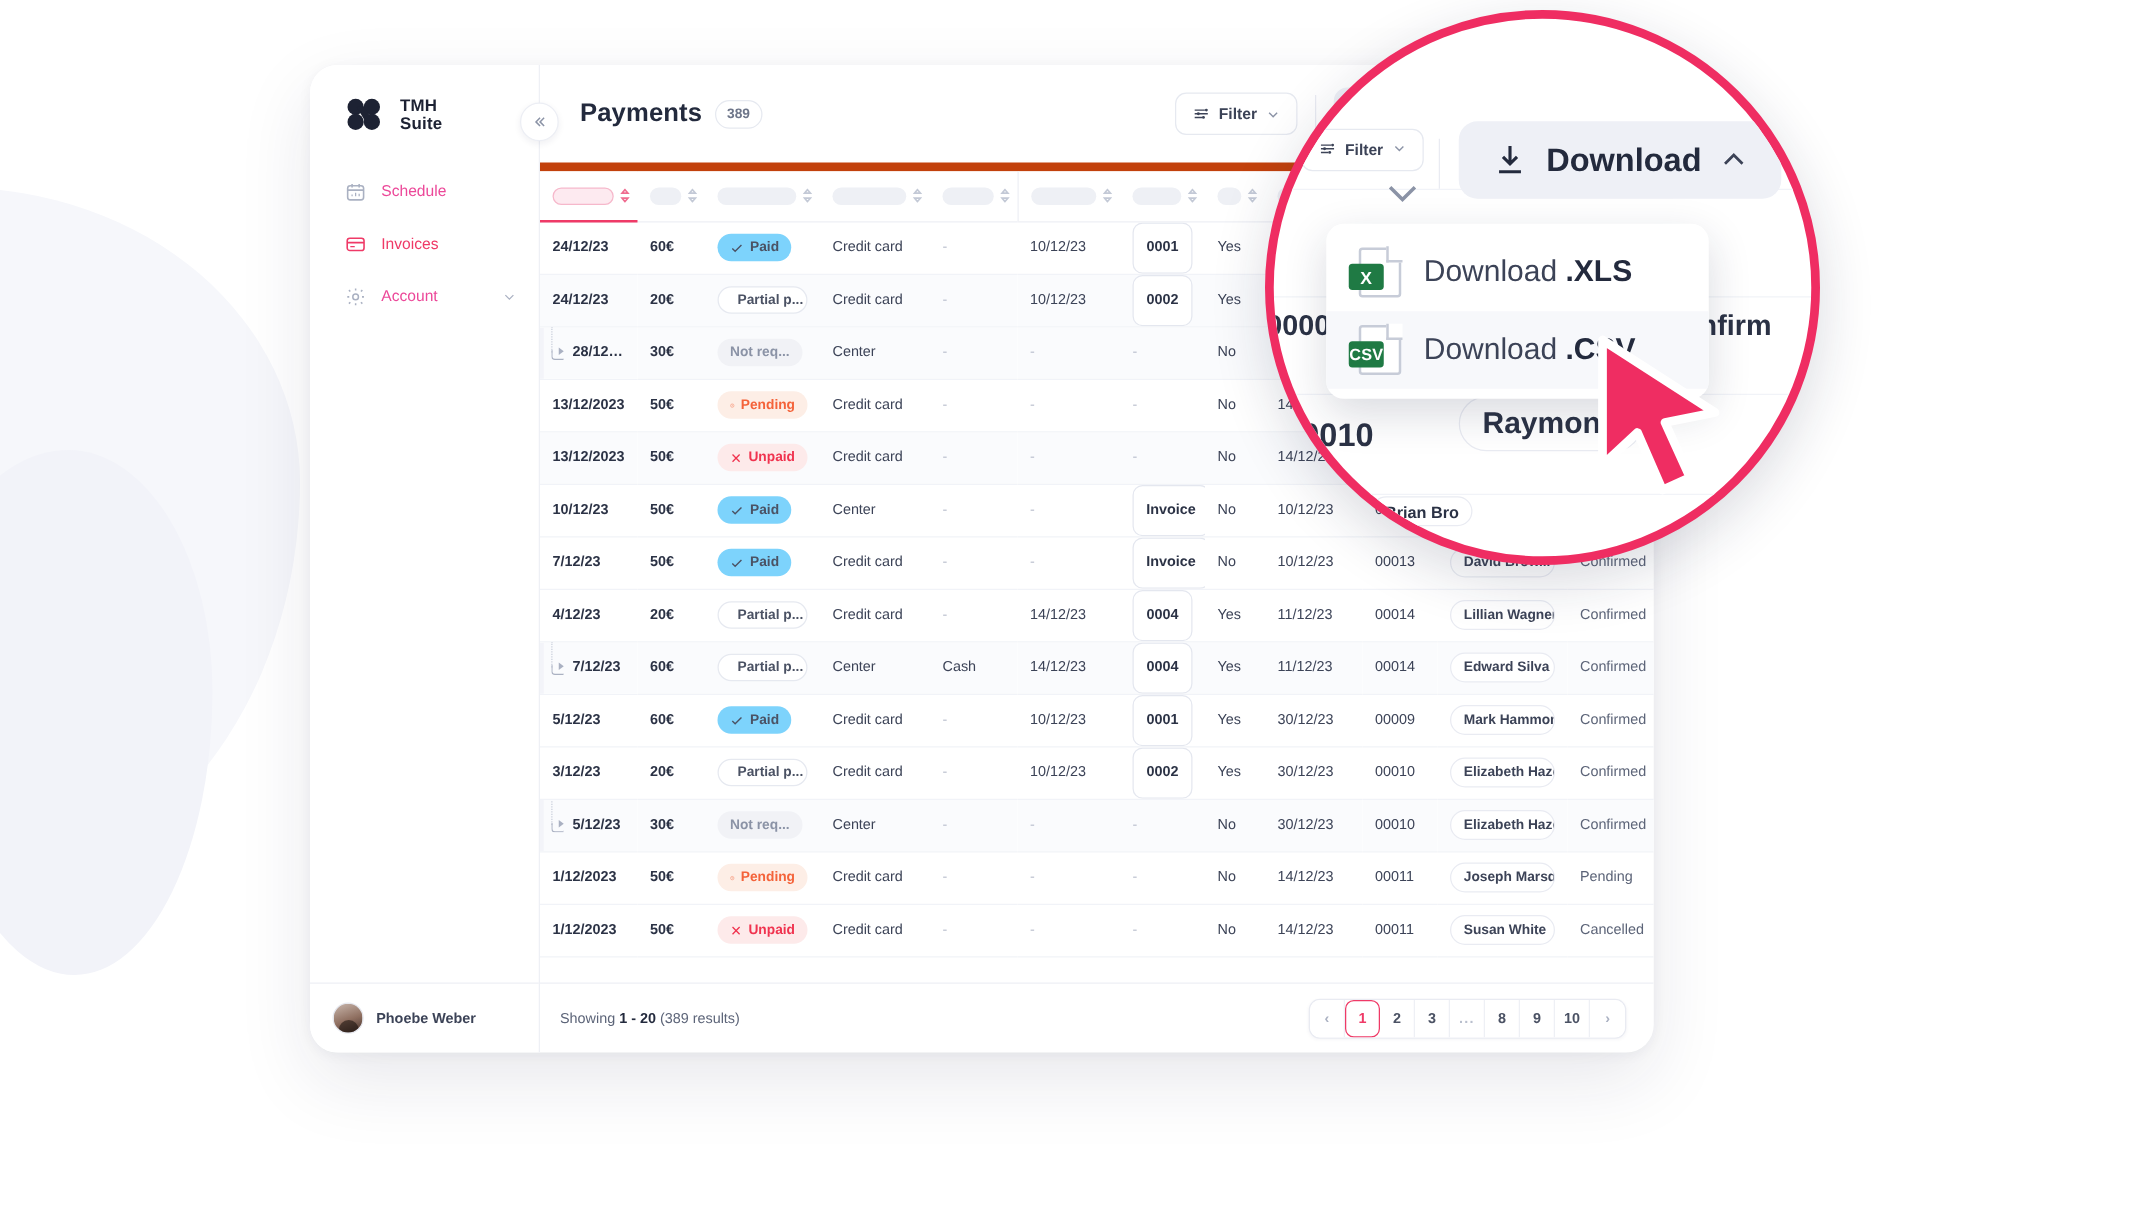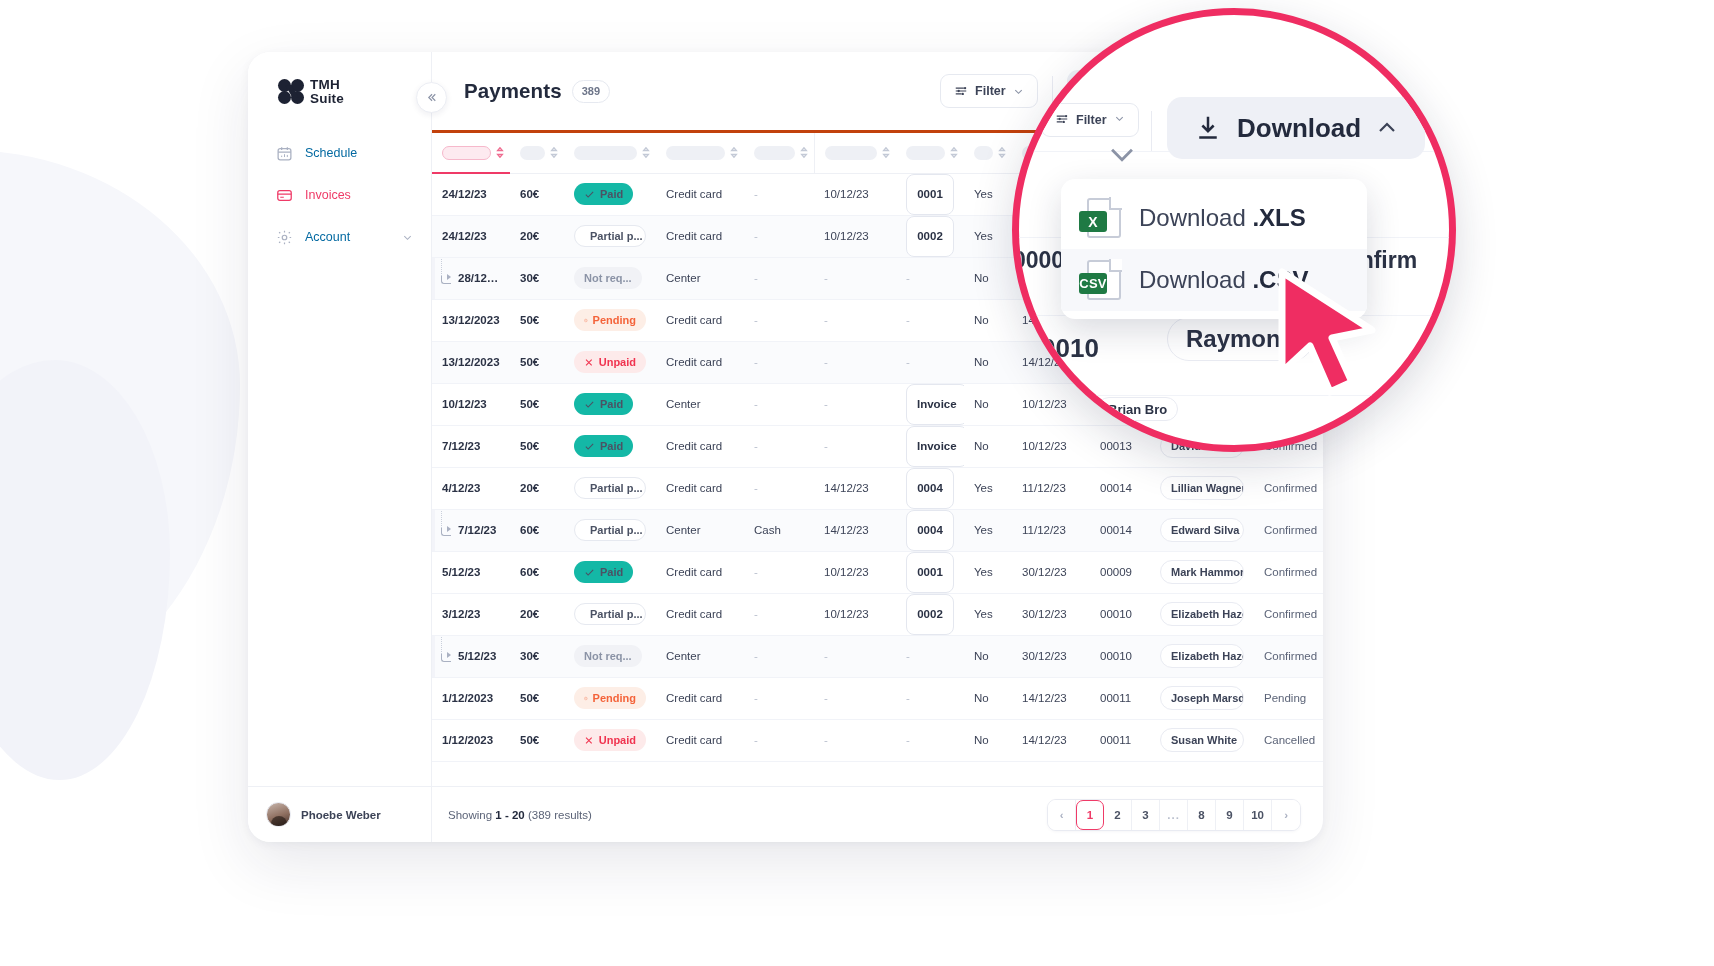--- a/index.html
+++ b/index.html
@@ -25,21 +25,21 @@
     box-shadow: 0 22px 60px rgba(26,32,64,.10), 0 2px 10px rgba(26,32,64,.05);
     display:flex; overflow:hidden;
   }
 
   
   #sidebar {
     width:184px; flex:0 0 184px; background:#ffffff;
     border-right:1px solid #eef0f5;
     display:flex; flex-direction:column;
   }
-  .logo-wrap { display:flex; align-items:center; gap:2px; padding:26px 0 0 30px; }
+  .logo-wrap { display:flex; align-items:center; gap:12px; padding:26px 0 0 30px; }
   .logo-mark { width:30px; height:26px; position:relative; flex:0 0 30px; }
   .logo-mark i {
     position:absolute; width:13px; height:13px; border-radius:50%;
     background:#1d2233; display:block;
   }
   .logo-mark i:nth-child(1){ left:0; top:0; }
   .logo-mark i:nth-child(2){ left:13px; top:0; }
   .logo-mark i:nth-child(3){ left:0; top:12px; }
   .logo-mark i:nth-child(4){ left:13px; top:12px; }
   .logo-mark .bridge{
@@ -48,21 +48,21 @@
     clip-path: polygon(0 0, 45% 0, 100% 100%, 55% 100%);
   }
   .logo-text { font-size:13.5px; line-height:14px; font-weight:700; color:#1d2233; letter-spacing:.2px;}
   .logo-text span { display:block; }
 
   #nav { margin-top:26px; }
   .nav-item {
     display:flex; align-items:center; gap:12px;
     height:42px; padding:0 18px 0 28px; cursor:pointer; position:relative;
   }
-  .nav-item .nav-label { font-size:12.5px; color:#0369a1; font-weight:500; white-space:nowrap;}
+  .nav-item .nav-label { font-size:12.5px; color:#ec4899; font-weight:500; white-space:nowrap;}
   .nav-item.active .nav-label { color:#ef3a67; font-weight:400; }
   .nav-ico { width:17px; height:17px; flex:0 0 17px; color:#aab1c2; }
   .nav-item.active .nav-ico { color:#ef3a67; }
   .nav-ico svg { display:block; width:17px; height:17px; }
   .chev-mini { margin-left:auto; color:#aab1c2; }
   .chev-mini svg{ display:block; width:11px; height:11px;}
 
   #sidebar-footer {
     margin-top:auto; border-top:1px solid #eef0f5; height:56px;
     display:flex; align-items:center; gap:10px; padding-left:18px;
@@ -113,21 +113,21 @@
     background:#eef0f6; border:none; border-radius:11px; cursor:pointer;
     font-size:16px;color:#232a3d;font-weight:700;
   }
   .add-btn {
     width:58px;height:58px;border-radius:14px;background:#ef2d62;border:none;
     color:#fff;font-size:30px;font-weight:300;display:flex;align-items:center;justify-content:center;
     cursor:pointer; box-shadow:0 6px 16px rgba(239,45,98,.28);
   }
 
   
-  #table-area { flex:1 1 auto; position:relative; overflow:hidden; border-top:3px solid #c2410c;}
+  #table-area { flex:1 1 auto; position:relative; overflow:hidden; border-top:7px solid #c2410c;}
   table { width:100%; border-collapse:collapse; table-layout:fixed; }
   col.c-date{width:78px;} col.c-amt{width:54px;} col.c-status{width:92px;}
   col.c-method{width:88px;} col.c-extra{width:70px;} col.c-due{width:82px;}
   col.c-inv{width:68px;} col.c-req{width:48px;} col.c-sdate{width:78px;}
   col.c-bk{width:60px;} col.c-name{width:104px;} col.c-state{width:90px;}
 
   thead th {
     height:40px; padding:0 6px 0 10px; background:#fff; vertical-align:middle;
   }
   .th-inner{display:flex;align-items:center;gap:5px;}
@@ -168,21 +168,21 @@
     position:absolute; left:9px; top:16px; width:0;height:0;
     border-left:4px solid #aab1c2; border-top:3px solid transparent; border-bottom:3px solid transparent;
   }
   tr.child-row td { background:#fafbfd; }
   tr.child-row td:first-child { box-shadow: inset 3px 0 0 #f3f4f9; }
 
   .badge {
     display:inline-flex; align-items:center; gap:5px; height:22px; padding:0 10px;
     border-radius:999px; font-size:11px; font-weight:600; max-width:100%;
   }
-  .badge.paid { background:#14b8a6; color:#4b5264; }
+  .badge.paid { background:#7dd3fc; color:#4b5264; }
   .badge.partial { background:#fff; border:1px solid #e6e9f0; color:#4b5264; }
   .badge.notreq { background:#f1f2f6; color:#8b93a6; }
   .badge.pending { background:#fdeee6; color:#f4633a; }
   .badge.unpaid { background:#fdeaea; color:#f0334f; }
   .badge svg{display:block;}
 
   .inv-chip {
     display:inline-flex;align-items:center;justify-content:center;
     height:41px; min-width:48px; padding:0 10px; border:1px solid #e4e7ef;
     border-radius:8px; background:#fff; font-size:11.5px; font-weight:700; color:#2b3245;

